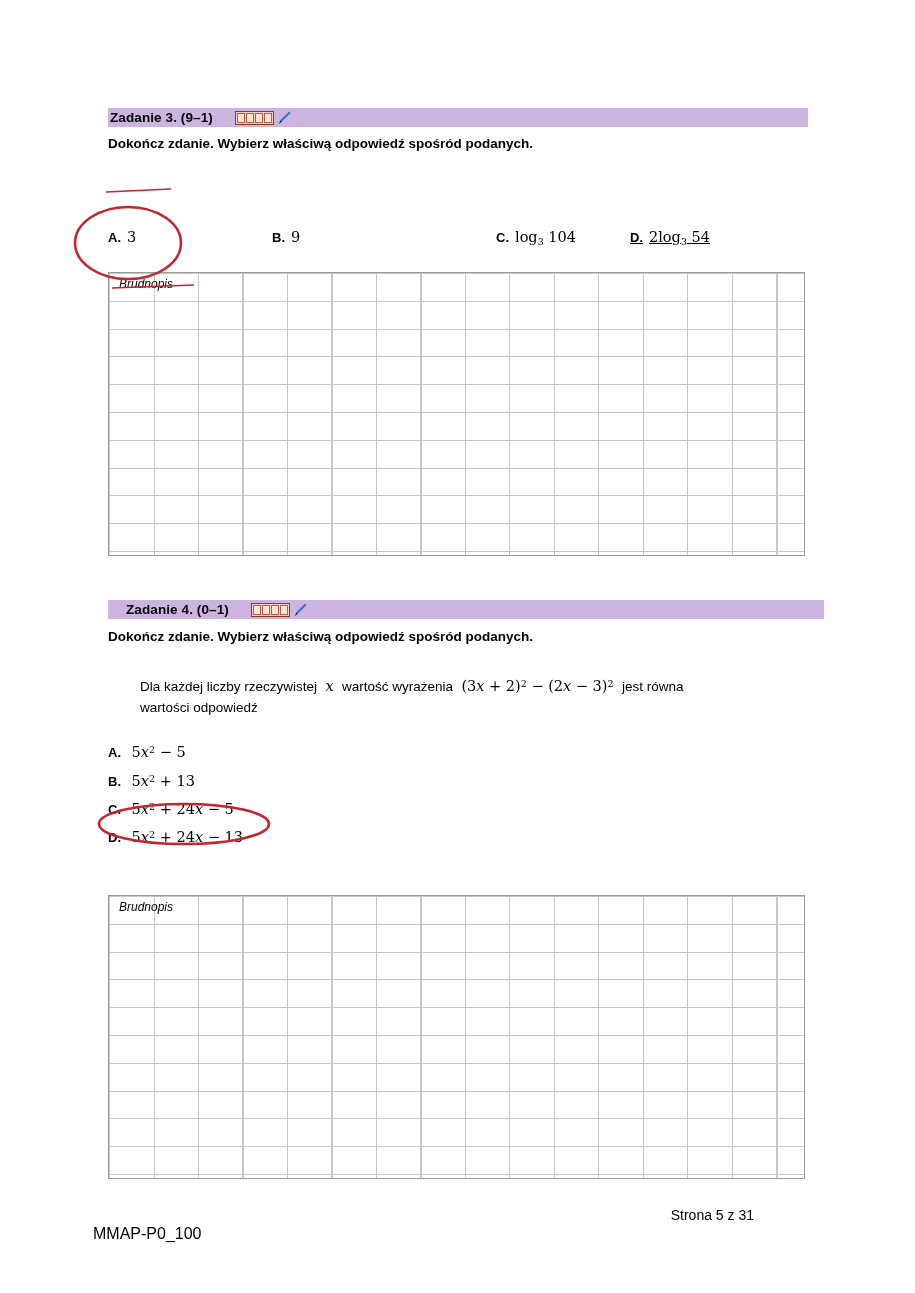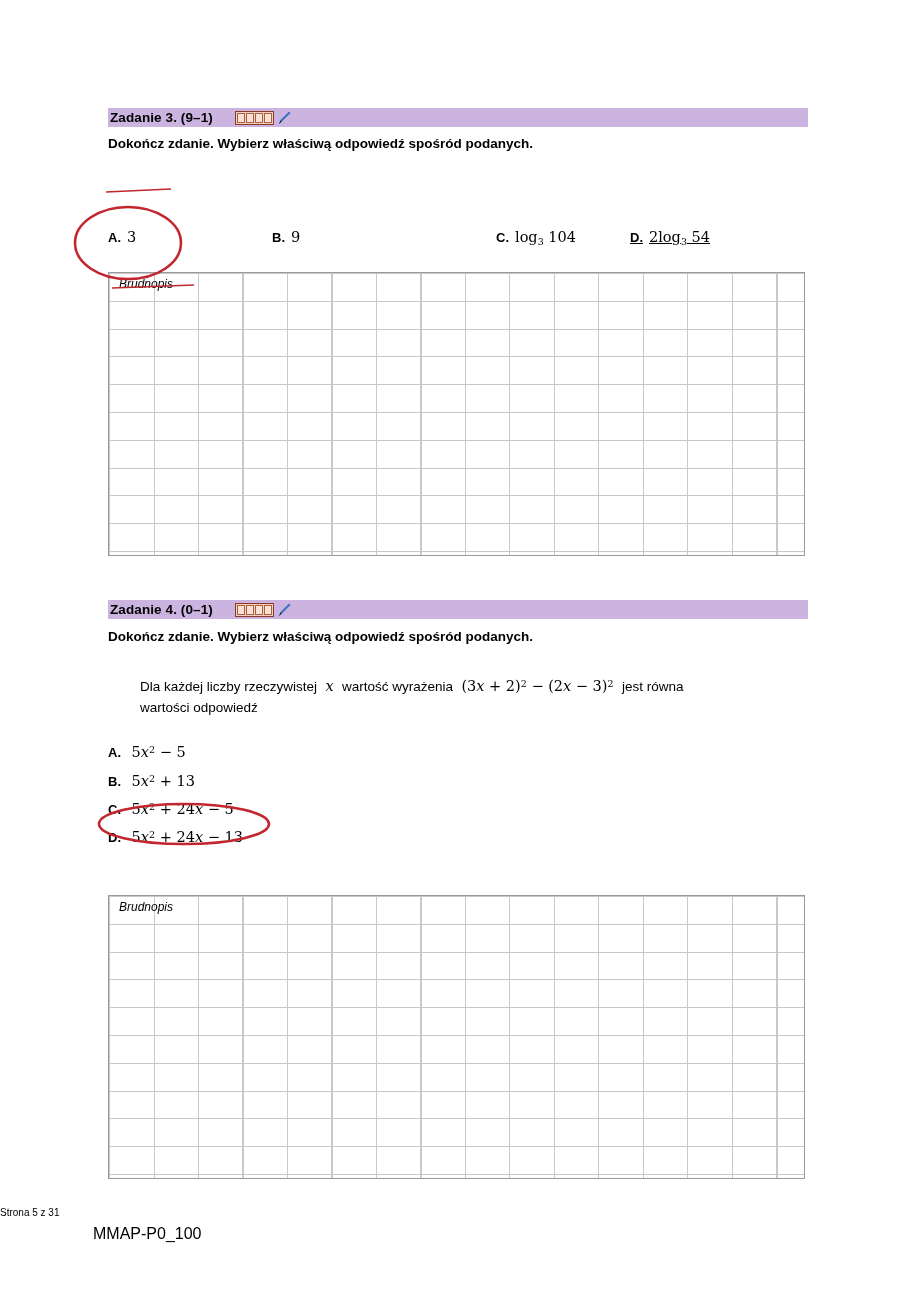--- a/index.html
+++ b/index.html
@@ -140,22 +140,22 @@
   }
 
   
   .ink { position: absolute; pointer-events: none; }
 
   
   .page-number {
     position: absolute;
     width: 754px;
     left: 0;
-    text-align: left;
-    font-size: 10px;
+    text-align: right;
+    font-size: 14px;
   }
   .doc-code {
     position: absolute;
     left: 93px;
     font-size: 16px;
     font-weight: normal;
   }
 </style>
 </head>
 <body>
@@ -201,21 +201,21 @@
   <div class="grid-box" style="top:272px; height:284px;">
     <span class="grid-label">Brudnopis</span>
   </div>
 
   <svg class="ink" style="left:66px; top:180px;" width="150" height="120">
     <ellipse cx="62" cy="63" rx="53" ry="36" fill="none" stroke="#c1272d" stroke-width="2.6"></ellipse>
     <path d="M40 12 L105 9" stroke="#c1272d" stroke-width="1.6" fill="none"></path>
     <path d="M46 108 L128 105" stroke="#c1272d" stroke-width="1.6" fill="none"></path>
   </svg>
 
-  <div class="task-header" style="top:600px;">
+  <div class="task-header" style="top:600px;padding-left:16px;">
     <span class="title">Zadanie 4. (0–1)</span>
     <span class="pen-group">
       <span class="boxes">
           <i></i>
           <i></i>
           <i></i>
           <i></i>
         </span>
       <span class="pen">
         <svg width="16" height="16" viewBox="0 0 16 16">

